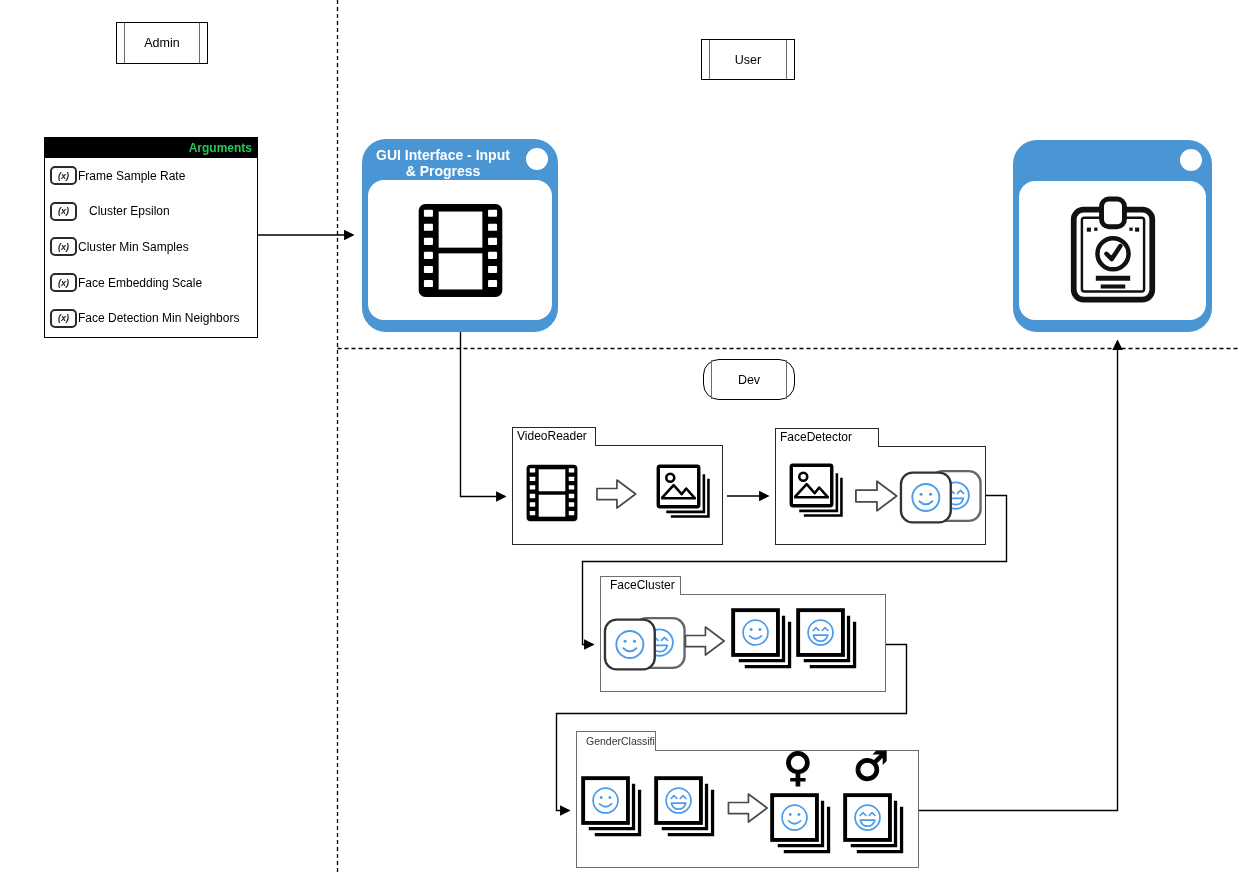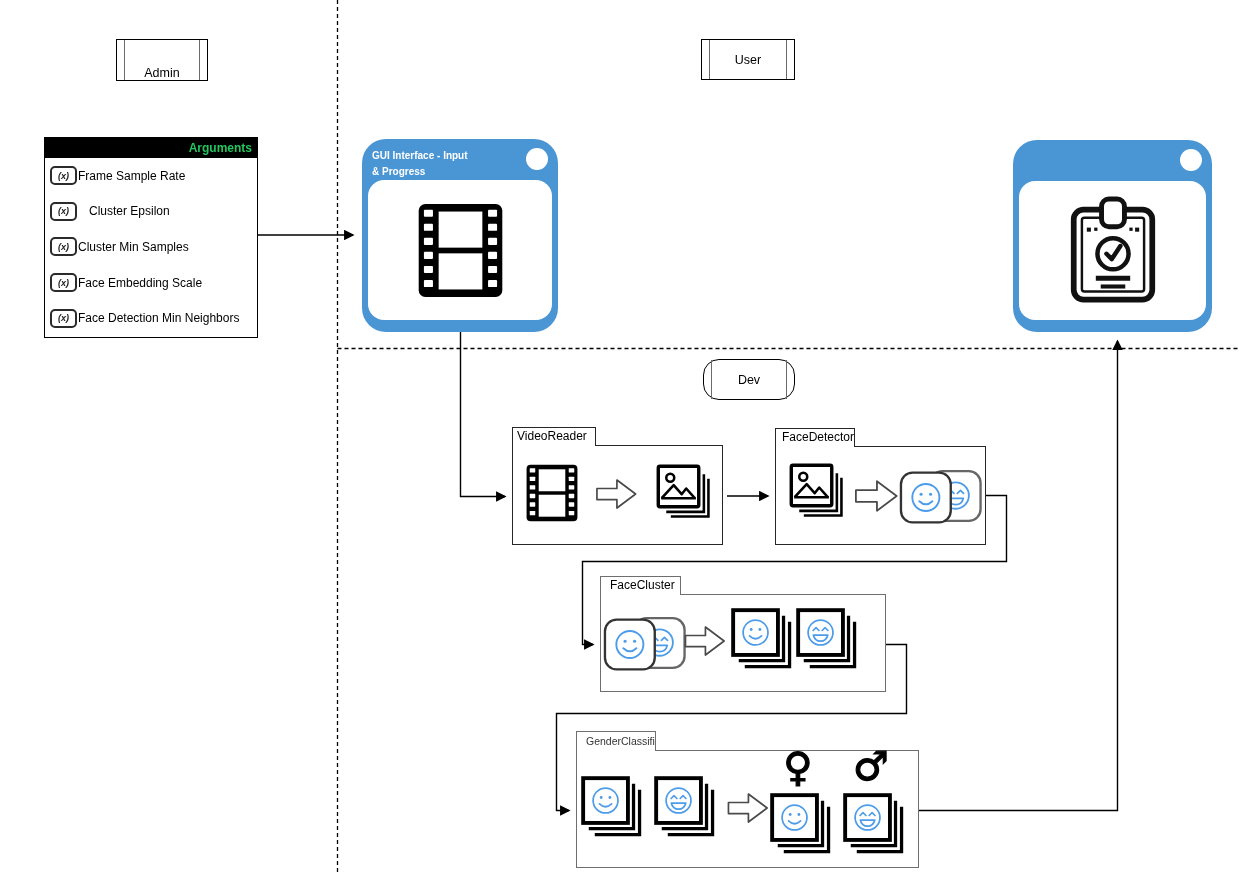--- a/index.html
+++ b/index.html
@@ -22,22 +22,22 @@
   .args-header{background:#000;color:#22c55e;height:20px;line-height:20px;font-weight:bold;
         font-size:12px;text-align:right;padding-right:5px;}
   .args-row{height:35.6px;display:flex;align-items:center;padding-left:5px;}
   .var-icon{width:23px;height:15px;border:2.6px solid #2b2b2b;border-radius:5px;background:#fff;
         color:#222;font-size:9px;font-style:italic;font-weight:bold;display:flex;
         align-items:center;justify-content:center;flex:0 0 auto;}
   .args-label{font-size:12px;margin-left:1px;white-space:nowrap;}
 
   
   .gui{position:absolute;z-index:3;background:#4A95D3;border-radius:24px;}
-  .gui-title{position:absolute;top:9px;left:10px;right:44px;color:#fff;
-        font-size:10px;font-weight:bold;line-height:15.5px;}
+  .gui-title{position:absolute;top:9px;left:10px;right:44px;text-align:center;color:#fff;
+        font-size:14px;font-weight:bold;line-height:15.5px;}
   .gui-dot{position:absolute;top:9px;right:10px;width:22px;height:22px;border-radius:50%;background:#fff;}
   .gui-panel{position:absolute;left:6px;right:6px;top:41px;bottom:12px;background:#fff;
         border-radius:16px;display:flex;align-items:center;justify-content:center;}
 
   
   .tab{position:absolute;z-index:4;background:#fff;border:1.5px solid #262626;border-bottom:none;
        box-sizing:border-box;font-size:12px;line-height:16px;padding-left:4px;white-space:nowrap;overflow:hidden;}
   .frame{position:absolute;z-index:3;background:#fff;border:1.5px solid #262626;box-sizing:border-box;}
   .gray{border-color:#6e6e6e;padding-left:9px;}
   .icon-abs{position:absolute;z-index:5;}
@@ -145,21 +145,21 @@
     <path class="dash" d="M337.5 0 V872"></path>
     <path class="dash" d="M337.5 348.5 H1239"></path>
     <path class="wire" marker-end="url(#arr)" d="M258 235 H353"></path>
     <path class="wire" marker-end="url(#arr)" d="M460.5 332 V496.5 H505"></path>
     <path class="wire" marker-end="url(#arr)" d="M727 496 H768"></path>
     <path class="wire" marker-end="url(#arr)" d="M986 495.5 H1006.5 V561.5 H582.5 V644.5 H593"></path>
     <path class="wire" marker-end="url(#arr)" d="M886 644.5 H906.5 V713.5 H556.5 V810.5 H569"></path>
     <path class="wire" marker-end="url(#arr)" d="M919 810.5 H1117.5 V341"></path>
   </svg>
 
-  <div class="process" style="left:116px;top:39px;width:90px;height:40px;align-items:flex-end;">
+  <div class="process" style="left:116px;top:22px;width:90px;height:40px;">
     <span>Admin</span>
   </div>
   <div class="process" style="left:701px;top:39px;width:92px;height:39px;text-align:center;">
     <span>User</span>
   </div>
   <div class="process" style="left:703px;top:359px;width:90px;height:39px;border-radius:16px;">
     <span>Dev</span>
   </div>
 
   <div class="args">
@@ -213,21 +213,21 @@
   <svg class="icon-abs" style="left:526px;top:464px;" width="52" height="58">
       <use href="#film"></use>
     </svg>
   <svg class="icon-abs" style="left:596px;top:477px;" width="41" height="34">
       <use href="#blockarrow"></use>
     </svg>
   <svg class="icon-abs" style="left:656px;top:464px;" width="57" height="57">
       <use href="#imgstack"></use>
     </svg>
 
-  <div class="tab" style="left:775px;top:428px;width:80px;height:19px;text-align:right;">FaceDetector</div>
+  <div class="tab" style="left:775px;top:428px;width:104px;height:19px;">FaceDetector</div>
   <div class="frame" style="left:775px;top:446px;width:211px;height:99px;"></div>
   <svg class="icon-abs" style="left:789px;top:463px;" width="57" height="57">
       <use href="#imgstack"></use>
     </svg>
   <svg class="icon-abs" style="left:855px;top:478px;" width="43" height="36">
       <use href="#blockarrow"></use>
     </svg>
   <svg class="icon-abs" style="left:899px;top:469px;" width="84" height="57">
       <use href="#facepair"></use>
     </svg>

